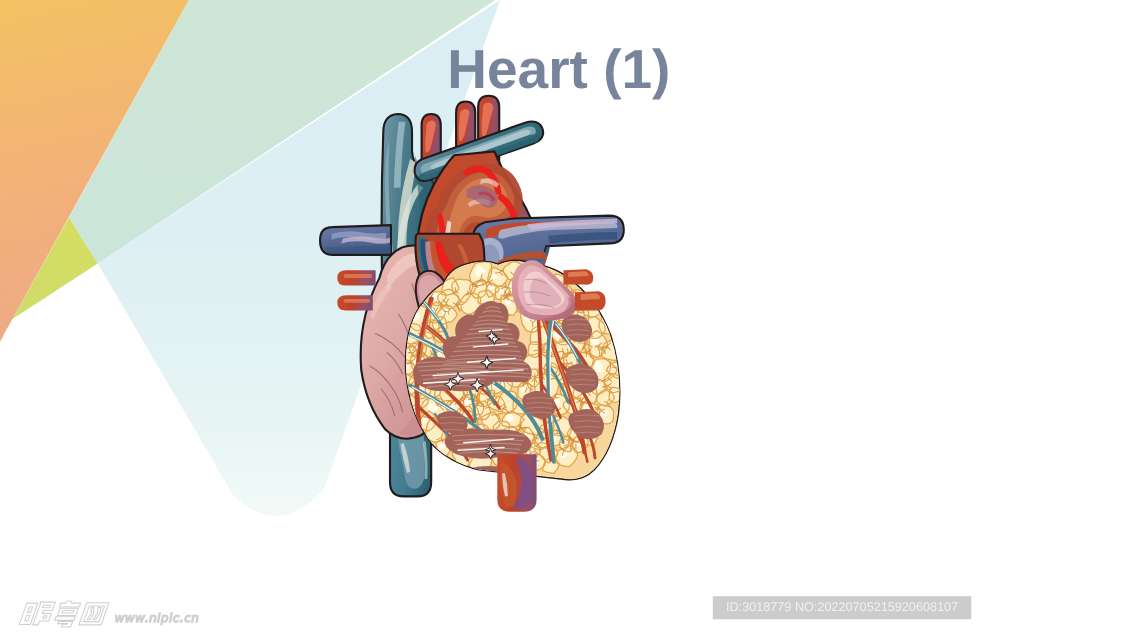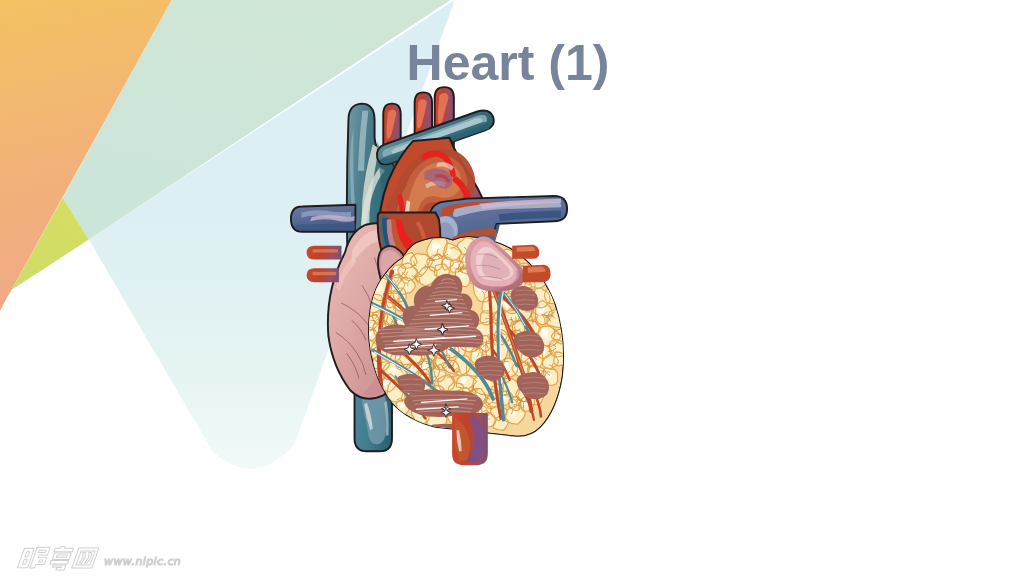--- a/index.html
+++ b/index.html
@@ -929,13 +929,14 @@
         <path d="M67.2 4.2 L88.8 4.2 L85.0 25.8 L63.4 25.8 Z"></path>
         <path d="M70.2 7.4 L85.2 7.4 L82.4 22.6 L67.4 22.6 Z"></path>
         <path d="M72.2 9.0 L75.0 9.0 L75.8 14.4 L73.2 20.6 L70.6 20.6 L73.4 14.4 Z"></path>
         <path d="M79.0 9.0 L82.0 9.0 L81.8 14.4 L78.6 20.6 L76.2 20.6 L79.4 14.4 Z"></path>
       </g>
     </g>
   </svg>
 
     <span id="wm-site">www.nipic.cn</span>
   </div>
+  <div id="idbadge">ID:3018779 NO:20220705215920608107</div>
 </div>
 
 </body></html>

